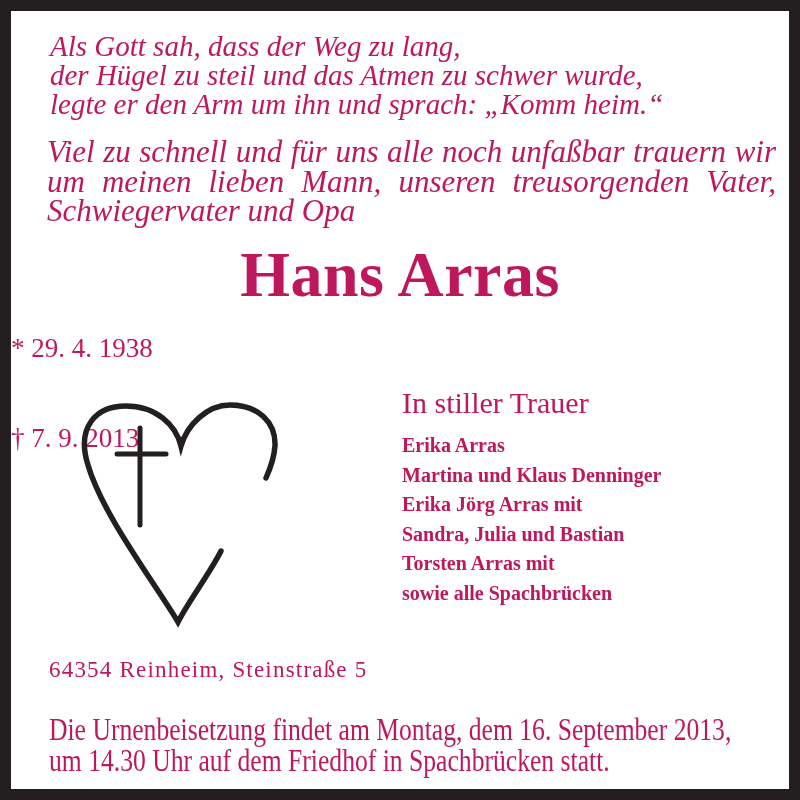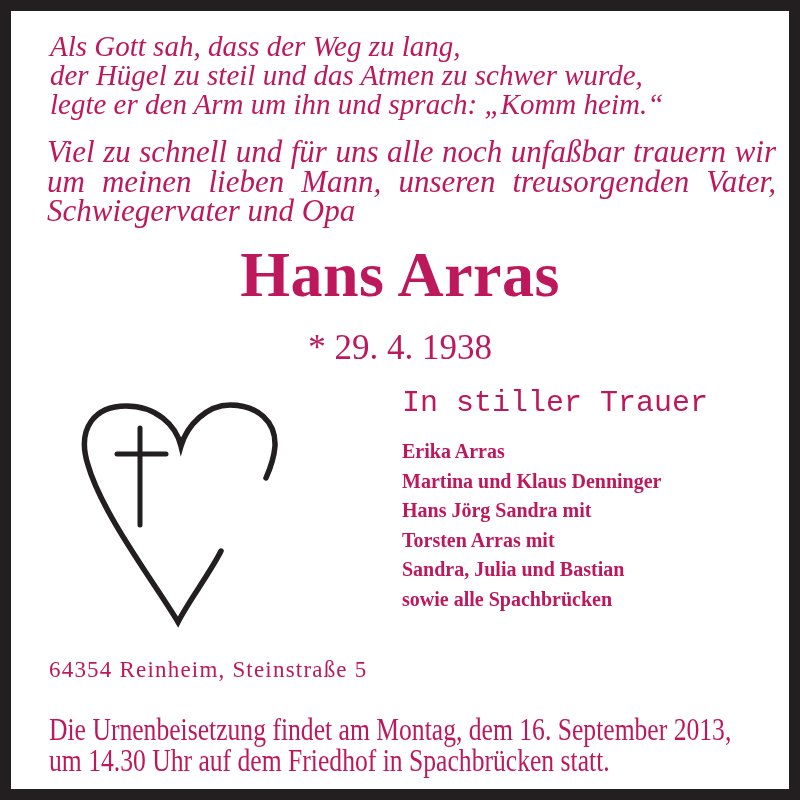--- a/index.html
+++ b/index.html
@@ -52,39 +52,39 @@
     letter-spacing: 0.5px;
   }
   .dates {
     position: absolute;
     left: 0;
     top: 320px;
     width: 100%;
     display: flex;
     justify-content: center;
     gap: 56px;
-    font-size: 35px;
+    font-size: 27px;
     line-height: 34px;
+    flex-direction: column;
   }
   .heart-wrap {
     position: absolute;
     left: 53px;
     top: 378px;
   }
   .mourning {
     position: absolute;
     left: 391px;
     top: 376px;
   }
   .mourning-heading {
     font-size: 30px;
     line-height: 32px;
-    margin-bottom: 18px;
+    margin-bottom: 12px;
     font-weight: normal;
-    font-family: Liberation Mono, monospace;
   }
   .mourner {
     font-size: 20px;
     font-weight: bold;
     line-height: 29.6px;
     white-space: nowrap;
   }
   .address {
     position: absolute;
     left: 38px;
@@ -120,20 +120,21 @@
   <div class="intro">
     <div class="line-justified">Viel zu schnell und für uns alle noch unfaßbar trauern wir</div>
     <div class="line-justified">um meinen lieben Mann, unseren treusorgenden Vater,</div>
     <div>Schwiegervater und Opa</div>
   </div>
 
   <div class="deceased-name">Hans Arras</div>
 
   <div class="dates">
     <span>* 29. 4. 1938</span>
+    <span>† 7. 9. 2013</span>
   </div>
 
   <div class="heart-wrap">
     <svg width="240" height="270" viewBox="0 0 240 270" fill="none" xmlns="http://www.w3.org/2000/svg">
 
       <path d="M 157 162
                C 146 184, 124 213, 114 233
                C 92 196, 38 125, 24 76
                C 12 38, 32 17, 62 17
                C 92 17, 112 36, 117 57
@@ -143,23 +144,23 @@
 
       <path d="M 76 39 L 76 136" stroke="#231f20" stroke-width="5" stroke-linecap="round"></path>
       <path d="M 53 65 L 102 65" stroke="#231f20" stroke-width="5" stroke-linecap="round"></path>
     </svg>
   </div>
 
   <div class="mourning">
     <div class="mourning-heading">In stiller Trauer</div>
     <div class="mourner">Erika Arras</div>
     <div class="mourner">Martina und Klaus Denninger</div>
-    <div class="mourner">Hans Jörg Sandra mit</div>
+    <div class="mourner">Erika Jörg Arras mit</div>
+    <div class="mourner">Sandra, Julia und Bastian</div>
     <div class="mourner">Torsten Arras mit</div>
-    <div class="mourner">Sandra, Julia und Bastian</div>
     <div class="mourner">sowie alle Spachbrücken</div>
   </div>
 
   <div class="address">64354 Reinheim, Steinstraße 5</div>
 
   <div class="funeral">
     <div>Die Urnenbeisetzung findet am Montag, dem 16. September 2013,</div>
     <div>um 14.30 Uhr auf dem Friedhof in Spachbrücken statt.</div>
   </div>
 

